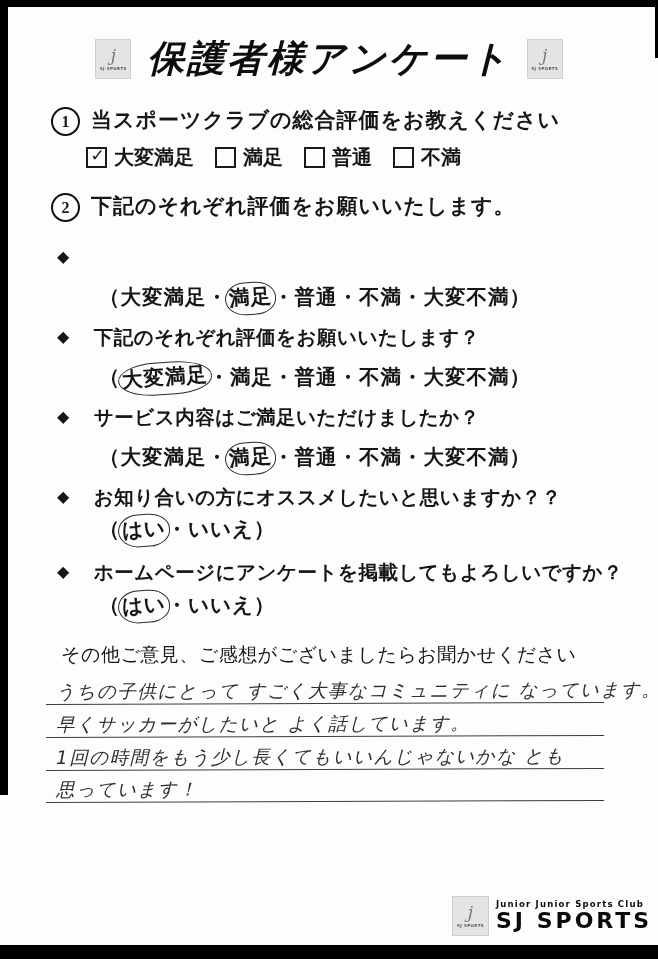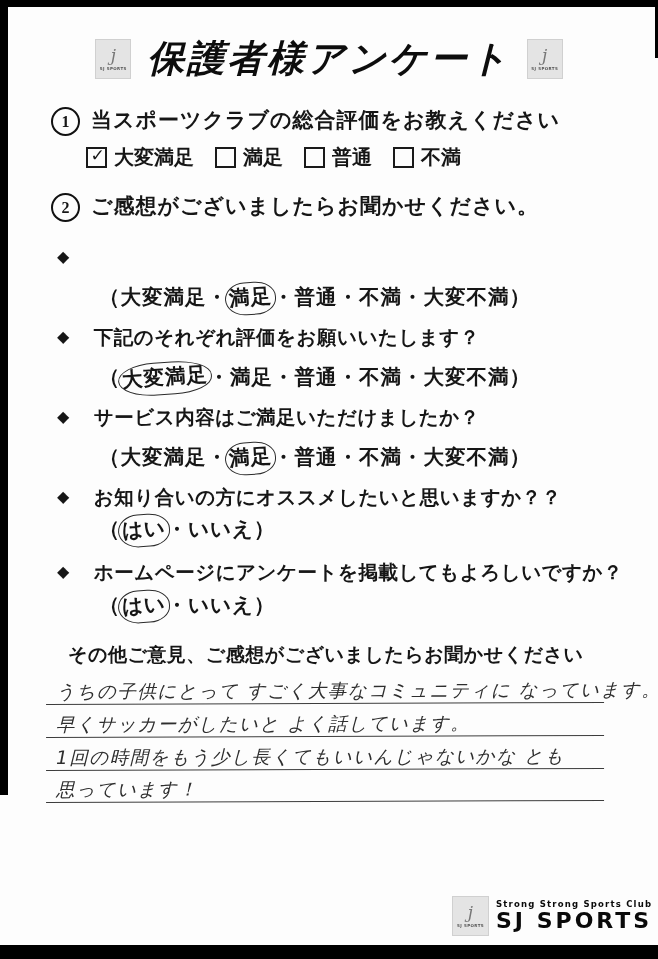--- a/index.html
+++ b/index.html
@@ -35,22 +35,22 @@
   .cb .check{font-size:17px;font-weight:bold;font-family:"DejaVu Sans",sans-serif;transform:translate(1px,-3px);}
 
   
   .q-question{position:absolute;left:57px;display:flex;align-items:flex-start;gap:24px;font-size:19.5px;font-weight:bold;white-space:nowrap;letter-spacing:.5px;}
   .diamond{font-size:16px;margin-top:3px;}
   .q-options{position:absolute;left:99px;font-size:20.5px;font-weight:bold;white-space:nowrap;letter-spacing:1px;}
   .circled{display:inline-block;border:1.7px solid #2b2b2b;border-radius:48% 52% 50% 50% / 62% 58% 58% 62%;
     padding:0 3px 3px;margin:0 -3px;transform:rotate(-4deg);}
 
   
-  .comments-header{position:absolute;top:642px;left:68px;font-family:"Liberation Sans","DejaVu Sans",sans-serif;
-    font-size:19px;font-weight:bold;letter-spacing:.5px;white-space:nowrap;}
+  .comments-header{position:absolute;top:642px;left:61px;font-family:"Liberation Sans","DejaVu Sans",sans-serif;
+    font-size:19px;font-weight:normal;letter-spacing:.5px;white-space:nowrap;}
   .hw-line{position:absolute;left:46px;width:548px;height:31px;border-bottom:1.7px solid #3c3c3c;
     font-family:"DejaVu Sans",sans-serif;font-style:italic;font-size:18.5px;color:#2e2e2e;
     padding-left:10px;letter-spacing:1.5px;white-space:nowrap;display:flex;align-items:flex-end;transform:rotate(-.2deg);}
 
   
   .footer{position:absolute;left:452px;top:896px;display:flex;gap:7px;align-items:center;}
   .footer .logo-chip{width:35px;height:38px;}
   .footer-text{font-family:"DejaVu Sans",sans-serif;color:#0a0a0a;}
   .footer-club{font-size:8.5px;font-weight:bold;letter-spacing:1.2px;white-space:nowrap;}
   .footer-brand{font-size:22px;font-weight:bold;letter-spacing:3px;line-height:1.05;white-space:nowrap;}
@@ -98,21 +98,21 @@
       <span>普通</span>
     </span>
     <span class="cb-opt">
       <span class="cb"></span>
       <span>不満</span>
     </span>
   </div>
 
   <div class="section-head" style="top:192px;left:51px;">
     <span class="circled-num">2</span>
-    <span class="txt">ご感想がございましたらお聞かせください。</span>
+    <span class="txt">下記のそれぞれ評価をお願いいたします。</span>
   </div>
 
   <div class="q-question" style="top:244px;">
     <span class="diamond">◆</span>
   </div>
   <div class="q-options" style="top:282px;">
     <span>（大変満足・</span><span class="circled">満足</span><span>・普通・不満・大変不満）</span>
   </div>
 
   <div class="q-question" style="top:324px;">
@@ -152,18 +152,18 @@
   <div class="hw-line" style="top:705px;">早くサッカーがしたいと よく話しています。</div>
   <div class="hw-line" style="top:738px;">1回の時間をもう少し長くてもいいんじゃないかな とも</div>
   <div class="hw-line" style="top:770px;">思っています！</div>
 
   <div class="footer">
     <span class="logo-chip">
       <span class="glyph">j</span>
       <span class="caption">SJ SPORTS</span>
     </span>
     <span class="footer-text">
-      <div class="footer-club">Strong Strong Sports Club</div>
+      <div class="footer-club">Junior Junior Sports Club</div>
       <div class="footer-brand">SJ SPORTS</div>
     </span>
   </div>
 
 </div>
 
 </body></html>

